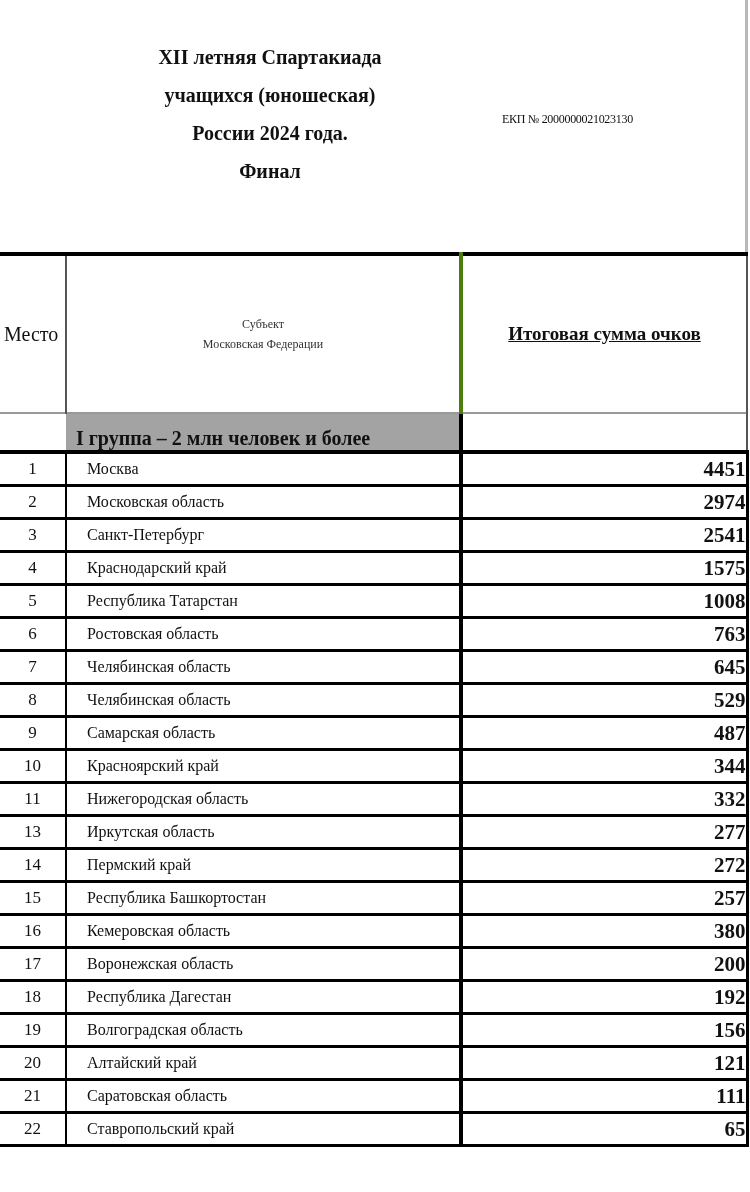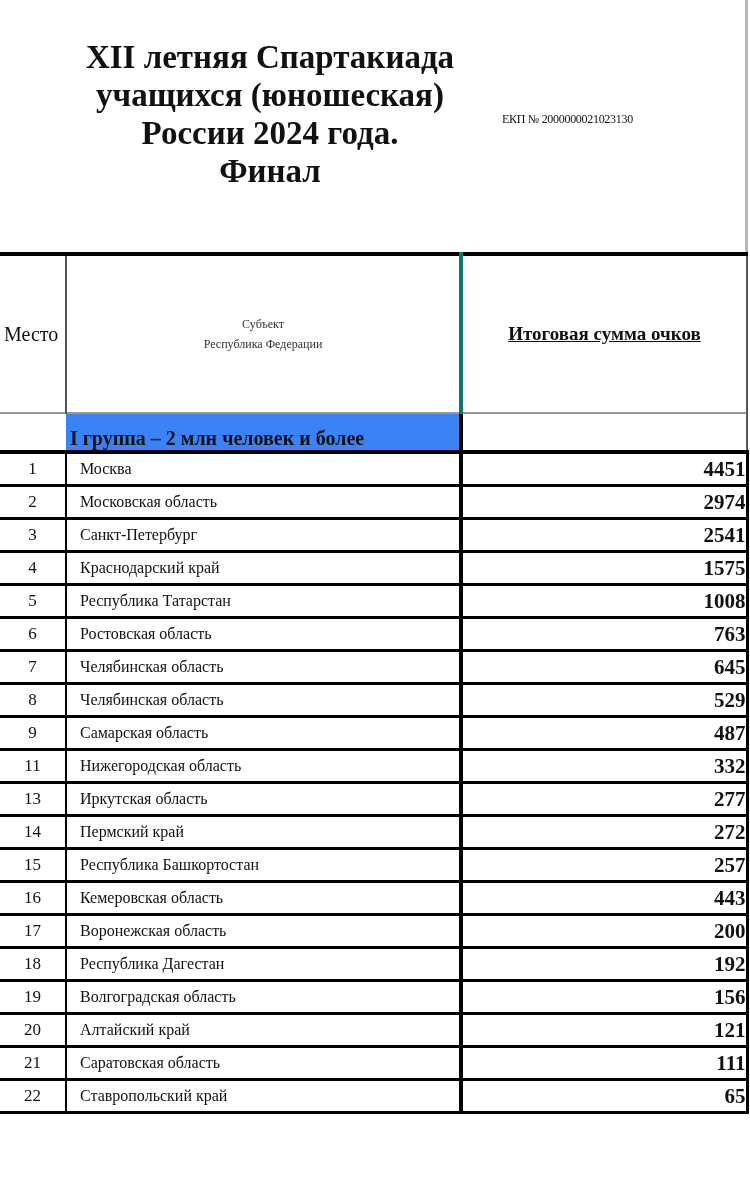--- a/index.html
+++ b/index.html
@@ -1,32 +1,32 @@
 <!DOCTYPE html>
 <html><head>
 <meta charset="utf-8">
 <style>
   html,body{margin:0;padding:0;background:#fff;}
   body{width:750px;height:1192px;position:relative;overflow:hidden;font-family:"Liberation Serif","DejaVu Serif",serif;color:#111;}
-  .title{position:absolute;left:40px;top:38px;width:460px;text-align:center;font-weight:bold;font-size:33px;line-height:38px;}
+  .title{position:absolute;left:40px;top:38px;width:460px;text-align:center;font-weight:bold;font-size:20px;line-height:38px;}
   .ekp{position:absolute;left:502px;top:112px;font-size:12px;font-weight:normal;letter-spacing:-0.3px;}
   .right-edge{position:absolute;left:745px;top:0;width:3px;height:252px;background:#b8b8b8;}
   table{position:absolute;left:0;top:252px;border-collapse:collapse;table-layout:fixed;width:747px;}
   td{padding:0;vertical-align:middle;}
   col.c1{width:66px;} col.c2{width:395px;} col.c3{width:286px;}
   .hdr td{height:156px;border-top:4px solid #000;}
   .hdr .place{border-right:2px solid #555;font-size:20px;text-align:left;padding-left:4px;}
-  .hdr .subj{text-align:center;font-size:12px;line-height:20px;color:#333;border-right:4px solid #0f766e;}
+  .hdr .subj{text-align:center;font-size:12px;line-height:20px;color:#333;border-right:4px solid #4d7c0f;}
   .hdr .total{text-align:center;font-weight:bold;font-size:19px;border-right:2px solid #555;text-decoration:underline;}
   .grp td{height:36px;border-top:2px solid #999;border-bottom:4px solid #000;}
-  .grp .label{background:#3b82f6;font-weight:bold;font-size:20px;padding-left:4px;white-space:nowrap;border-right:4px solid #000;vertical-align:bottom;}
+  .grp .label{background:#a3a3a3;font-weight:bold;font-size:20px;padding-left:10px;white-space:nowrap;border-right:4px solid #000;vertical-align:bottom;}
   .grp .empty3{border-right:2px solid #555;}
   .row td{height:30px;border-bottom:3px solid #000;font-size:17px;}
   .row .n{text-align:center;border-right:2px solid #000;}
-  .row .name{padding-left:13px;border-right:4px solid #000;font-size:16px;}
+  .row .name{padding-left:20px;border-right:4px solid #000;font-size:16px;}
   .row .pts{text-align:right;font-weight:bold;font-size:21px;border-right:3px solid #000;}
 </style>
 </head>
 <body>
 
 <div class="title">
   <div>XII летняя Спартакиада</div>
   <div>учащихся (юношеская)</div>
   <div>России 2024 года.</div>
   <div>Финал</div>
@@ -38,21 +38,21 @@
   <colgroup>
       <col class="c1">
       <col class="c2">
       <col class="c3">
     </colgroup>
   <tbody id="tbody">
     <tr class="hdr">
       <td class="place">Место</td>
       <td class="subj">
         <div>Субъект</div>
-        <div>Республика Федерации</div>
+        <div>Московская Федерации</div>
       </td>
       <td class="total">Итоговая сумма очков</td>
     </tr>
     <tr class="grp">
       <td></td>
       <td class="label">I группа – 2 млн человек и более</td>
       <td class="empty3"></td>
     </tr>
   <tr class="row">
         <td class="n">1</td>
@@ -93,20 +93,25 @@
         <td class="n">8</td>
         <td class="name">Челябинская область</td>
         <td class="pts">529</td>
       </tr>
       <tr class="row">
         <td class="n">9</td>
         <td class="name">Самарская область</td>
         <td class="pts">487</td>
       </tr>
       <tr class="row">
+        <td class="n">10</td>
+        <td class="name">Красноярский край</td>
+        <td class="pts">344</td>
+      </tr>
+      <tr class="row">
         <td class="n">11</td>
         <td class="name">Нижегородская область</td>
         <td class="pts">332</td>
       </tr>
       <tr class="row">
         <td class="n">13</td>
         <td class="name">Иркутская область</td>
         <td class="pts">277</td>
       </tr>
       <tr class="row">
@@ -115,21 +120,21 @@
         <td class="pts">272</td>
       </tr>
       <tr class="row">
         <td class="n">15</td>
         <td class="name">Республика Башкортостан</td>
         <td class="pts">257</td>
       </tr>
       <tr class="row">
         <td class="n">16</td>
         <td class="name">Кемеровская область</td>
-        <td class="pts">443</td>
+        <td class="pts">380</td>
       </tr>
       <tr class="row">
         <td class="n">17</td>
         <td class="name">Воронежская область</td>
         <td class="pts">200</td>
       </tr>
       <tr class="row">
         <td class="n">18</td>
         <td class="name">Республика Дагестан</td>
         <td class="pts">192</td>

